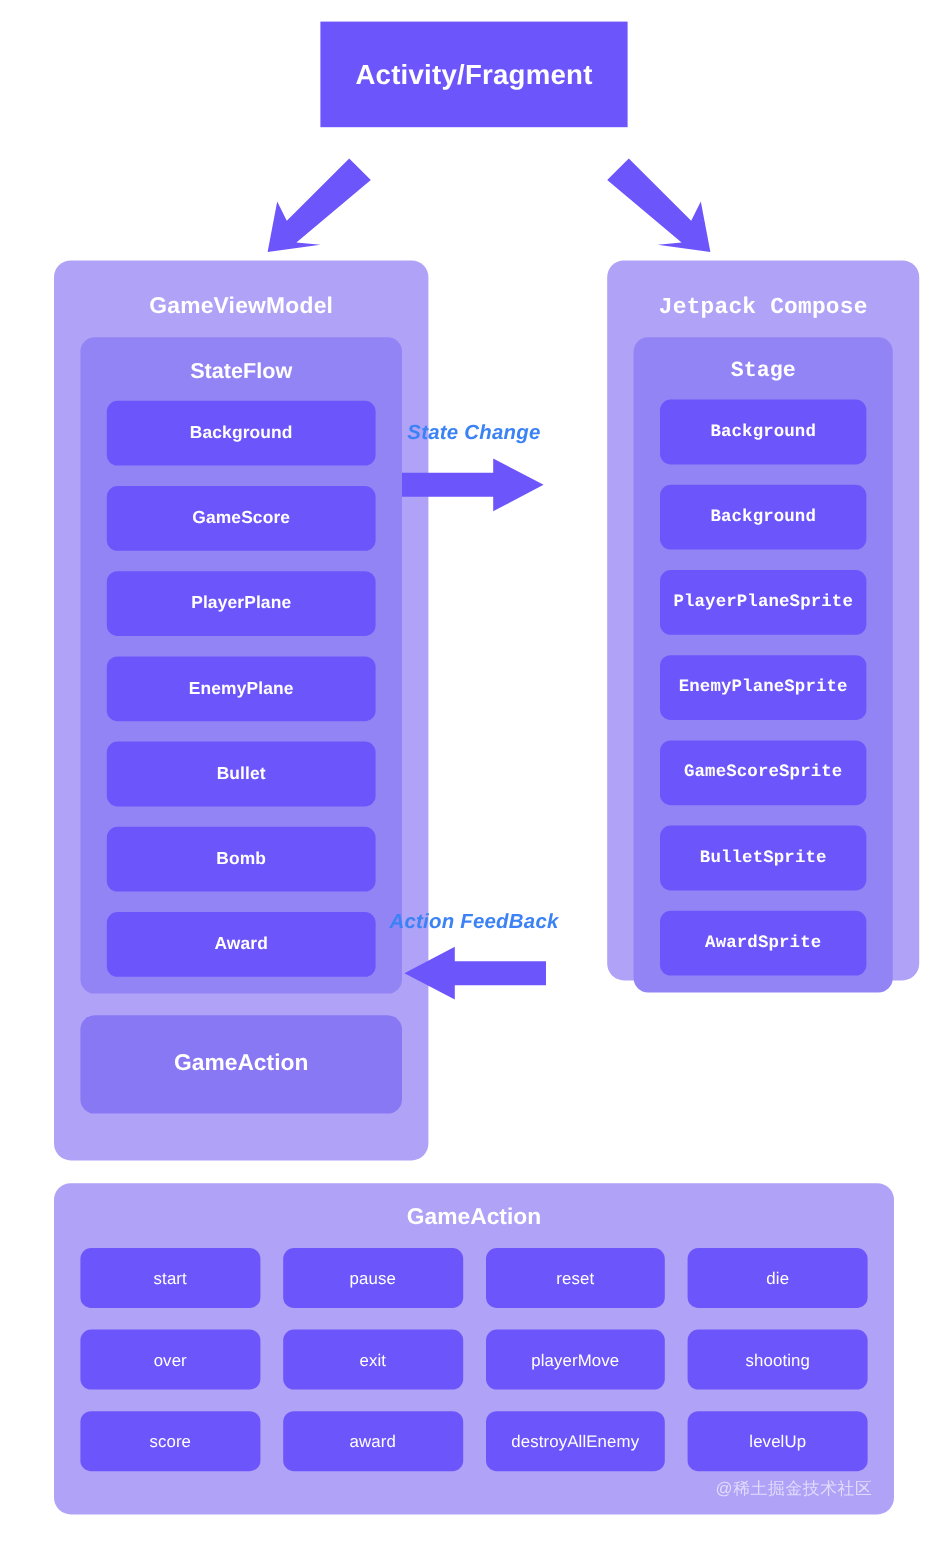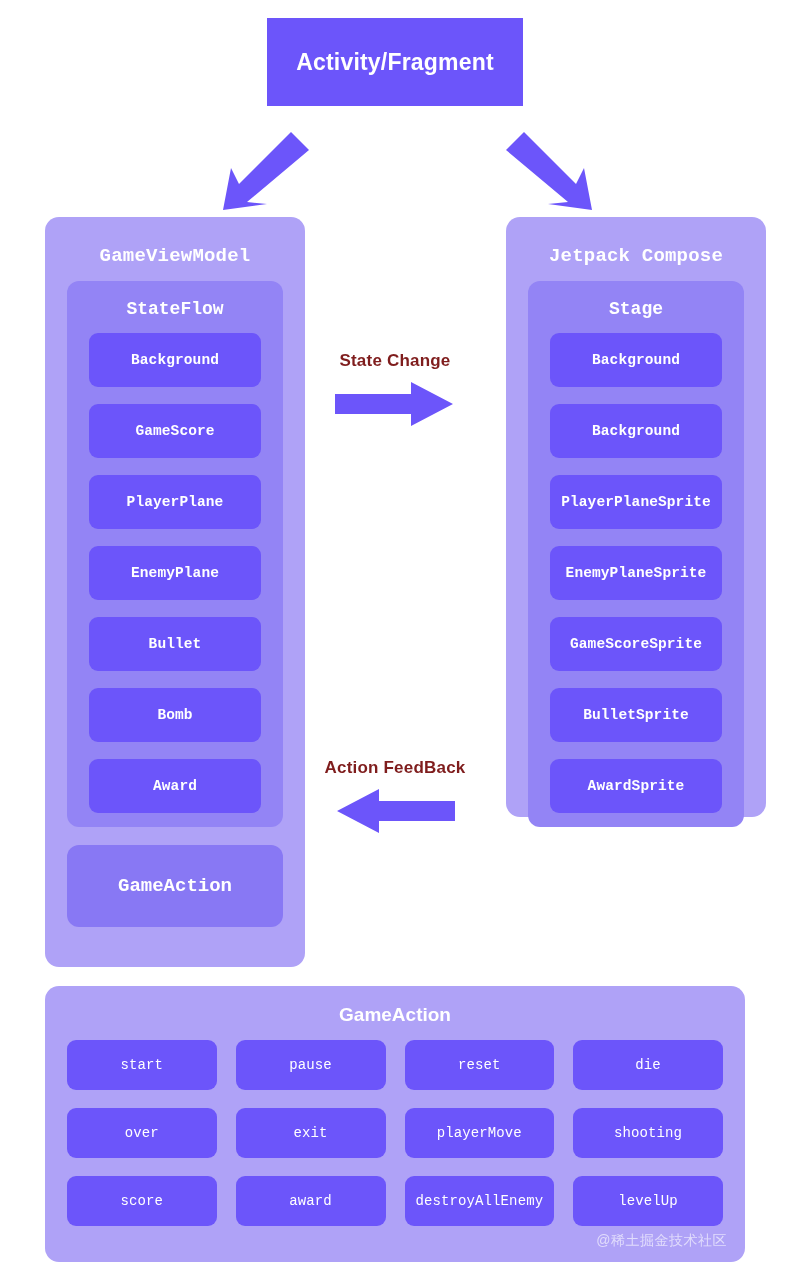--- a/index.html
+++ b/index.html
@@ -41,21 +41,21 @@
   }
   .diag-left  { left: 205px; top: 124px; }
   .diag-right { left: 500px; top: 124px; }
 
   
   .panel {
     position: absolute;
     background: #AFA2F7;
     border-radius: 14px;
   }
-  .panel-left  { left: 45px;  top: 217px; width: 260px; height: 750px; font-family: Liberation Mono, monospace; }
+  .panel-left  { left: 45px;  top: 217px; width: 312px; height: 750px; }
   .panel-right { left: 506px; top: 217px; width: 260px; height: 600px; font-family: Liberation Mono, monospace; }
 
   .panel-title {
     color: #ffffff;
     font-size: 19px;
     font-weight: bold;
     text-align: center;
     margin-top: 28px;
     margin-bottom: 14px;
     letter-spacing: .2px;
@@ -105,24 +105,25 @@
     font-size: 19px;
     font-weight: bold;
   }
 
   
   .center-label {
     position: absolute;
     width: 180px;
     text-align: center;
     left: 305px;
-    color: #7f1d1d;
+    color: #3b82f6;
     font-size: 17px;
     font-weight: bold;
     letter-spacing: .2px;
+    font-style: italic;
   }
   .label-state  { top: 351px; }
   .label-action { top: 758px; }
 
   .flat-arrow {
     position: absolute;
     left: 335px;
     width: 120px;
     height: 48px;
   }
@@ -156,21 +157,20 @@
   .action-chip {
     background: #6C55FA;
     border-radius: 9px;
     height: 50px;
     display: flex;
     align-items: center;
     justify-content: center;
     color: #ffffff;
     font-size: 14px;
     letter-spacing: .1px;
-    font-family: Liberation Mono, monospace;
   }
 
   
   .watermark {
     position: absolute;
     right: 18px;
     bottom: 12px;
     color: rgba(255,255,255,.62);
     font-size: 14px;
     letter-spacing: .5px;

